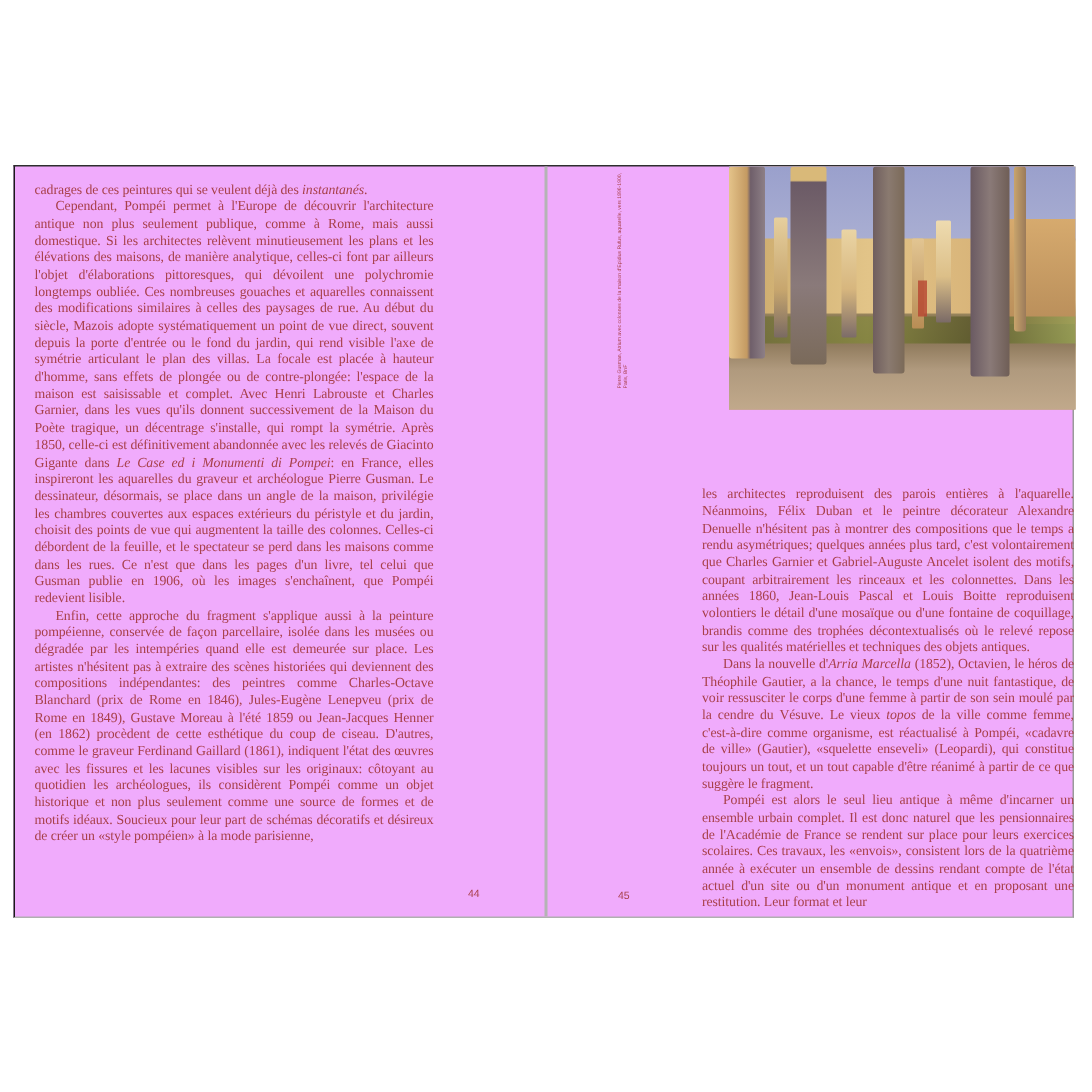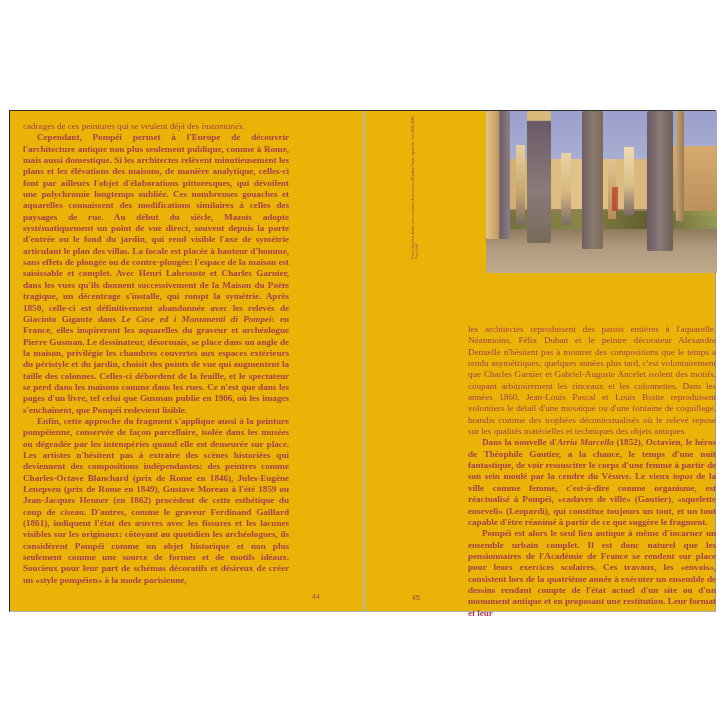--- a/index.html
+++ b/index.html
@@ -1,21 +1,21 @@
 <!DOCTYPE html>
 <html><head>
 <meta charset="utf-8">
 <style>
   html, body { margin:0; padding:0; background:#ffffff; }
   body { width:728px; height:728px; position:relative; overflow:hidden; font-family:"Liberation Serif", "DejaVu Serif", serif; }
-  .spread { position:absolute; left:9px; top:110px; width:707px; height:502px; border-top:1.5px solid #2e2e2e; border-left:1.5px solid #1a1a1a; border-right:1.5px solid #9a9a9a; border-bottom:1.5px solid #b0b0b0; box-sizing:border-box; background:#eab308; }
+  .spread { position:absolute; left:9px; top:110px; width:707px; height:502px; border-top:1.5px solid #2e2e2e; border-left:1.5px solid #1a1a1a; border-right:1.5px solid #9a9a9a; border-bottom:1.5px solid #b0b0b0; box-sizing:border-box; background:#f0abfc; }
   .spine { position:absolute; left:353px; top:0; width:1.5px; height:100%; background:#b4b4b4; }
   .col { position:absolute; color:#a8404a; font-size:9.2px; line-height:11.35px; text-align:justify; letter-spacing:-0.05px; }
   .col p { margin:0; }
-  .col p.indent { text-indent:14px;font-weight:bold; }
+  .col p.indent { text-indent:14px; }
   .col em { font-style:italic; }
   .left-col { left:13px; top:10px; width:266px; }
   .right-col { left:458px; top:213px; width:248px; }
   .page-num { position:absolute; font-family:"Liberation Sans", "DejaVu Sans", sans-serif; font-size:7px; color:#a8404a; }
   .pn-left { left:302px; top:482px; }
   .pn-right { left:402px; top:483px; }
   .caption { position:absolute; left:401px; top:148px; width:150px; transform-origin:0 0; transform:rotate(-90deg); font-family:"Liberation Sans", "DejaVu Sans", sans-serif; font-size:3.4px; line-height:4.4px; color:#a8404a; white-space:normal; }
   .plate { position:absolute; left:476px; top:0; width:231px; height:162px; overflow:hidden;
     background:
       linear-gradient(180deg, #9aa0cc 0%, #a9aed2 30%, rgba(0,0,0,0) 31%),

